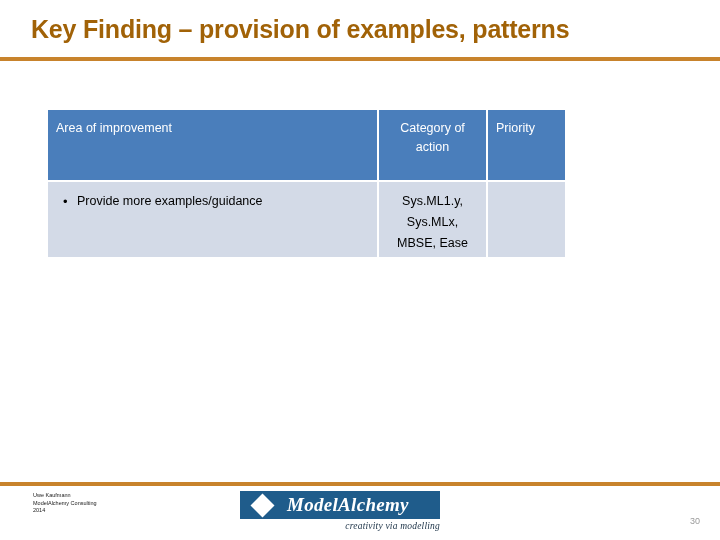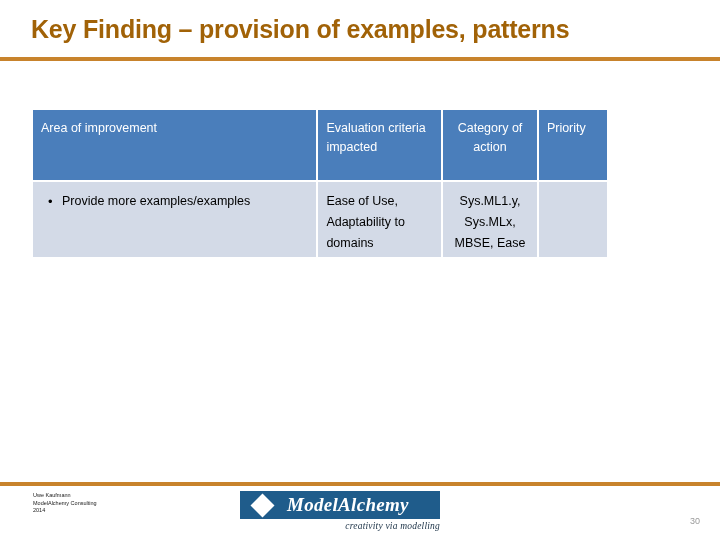--- a/index.html
+++ b/index.html
@@ -38,21 +38,21 @@
     width: 720px;
     height: 4px;
     background: #C8832C;
   }
   .rule-top    { top: 57px; }
   .rule-bottom { top: 482px; }
 
   
   .table {
     position: absolute;
-    left: 33px;
+    left: 48px;
     top: 110px;
     width: 574px;
     border-collapse: separate;
     border-spacing: 0;
   }
   .table .row { display: flex; }
   .row-header { height: 70px; }
   .row-body   { height: 75px; margin-top: 2px; }
 
   .cell {
@@ -170,39 +170,33 @@
 <div class="slide-title">Key Finding – provision of examples, patterns</div>
 
 <div class="rule rule-top"></div>
 
 <div class="rule rule-bottom"></div>
 
 <div class="table">
 
   <div class="row row-header">
     <div class="cell col-area">Area of improvement</div>
-    <div class="cell col-criteria">Evaluation criteria impacted</div>
     <div class="cell col-category">Category of action</div>
     <div class="cell col-priority">Priority</div>
   </div>
 
   <div class="row row-body">
 
     <div class="cell col-area">
       <div class="bullet-line">
         <span class="bullet-dot">•</span>
-        <span class="bullet-text">Provide more examples/examples</span>
+        <span class="bullet-text">Provide more examples/guidance</span>
       </div>
     </div>
 
-    <div class="cell col-criteria">
-      <span class="cell-line">Ease of Use,</span>
-      <span class="cell-line">Adaptability to</span>
-      <span class="cell-line">domains</span>
-    </div>
 
     <div class="cell col-category">
       <span class="cell-line">Sys.ML1.y,</span>
       <span class="cell-line">Sys.MLx,</span>
       <span class="cell-line">MBSE, Ease</span>
     </div>
 
     <div class="cell col-priority"></div>
 
   </div>

